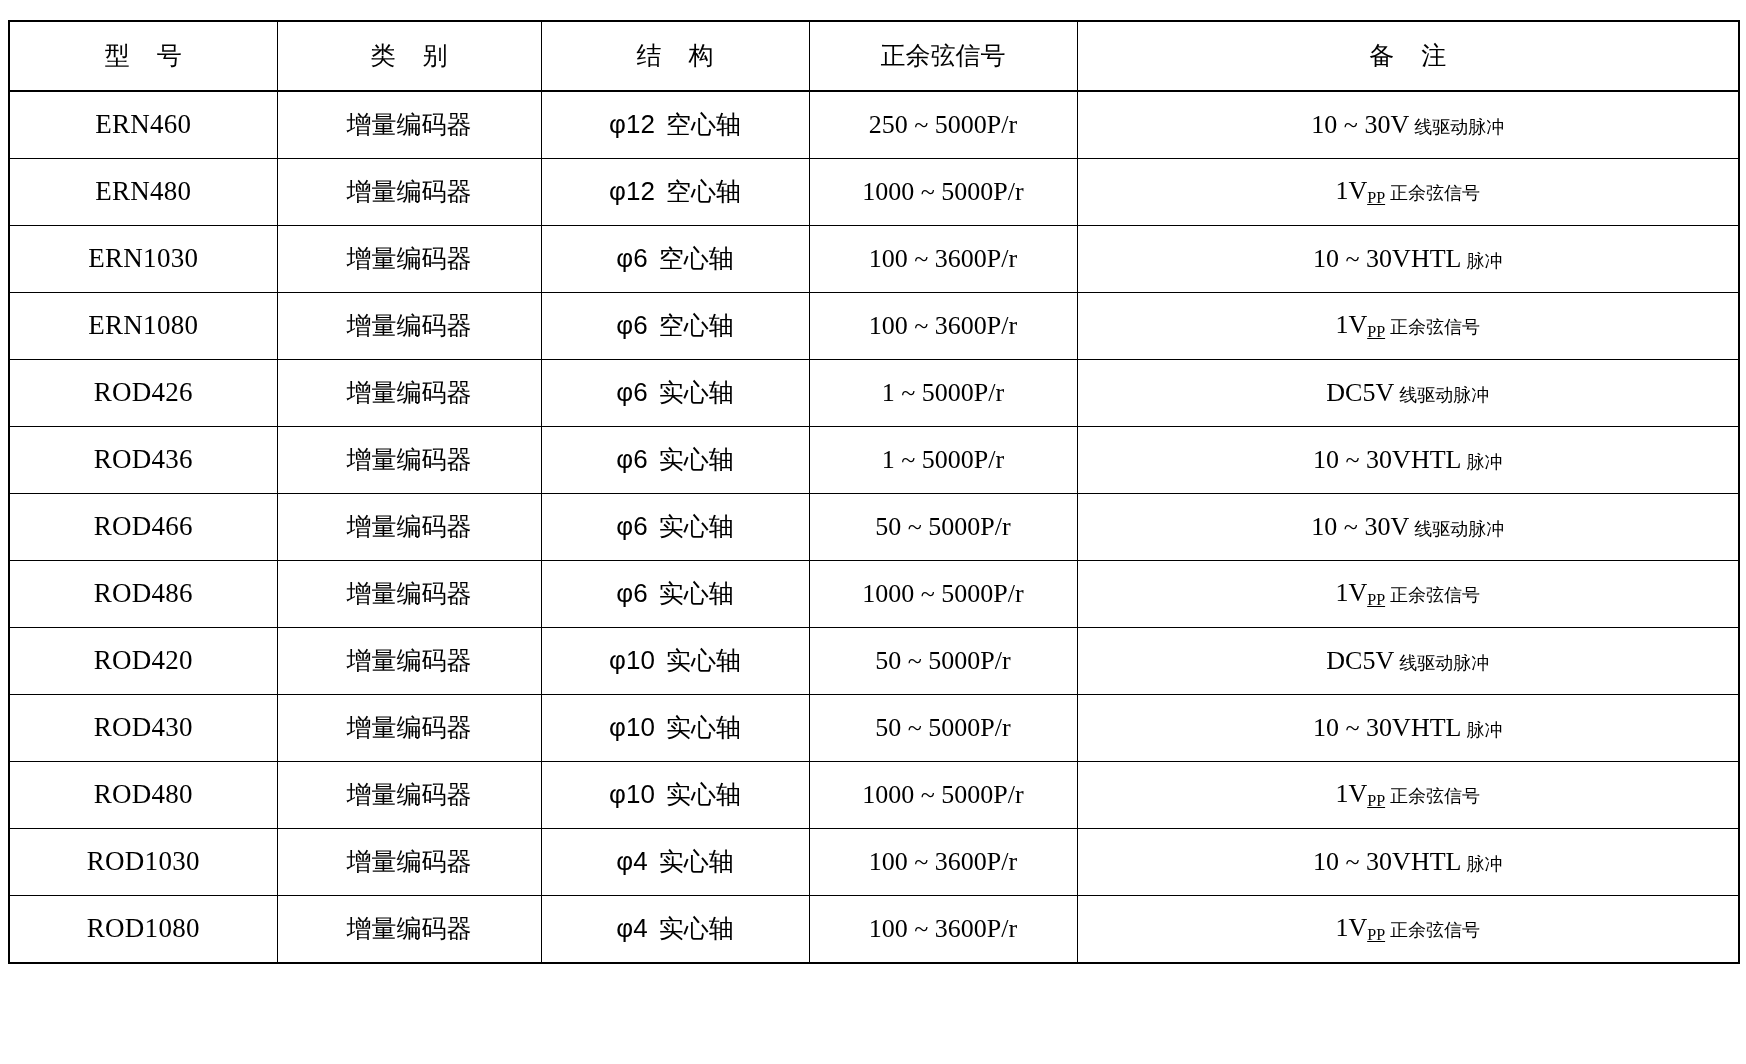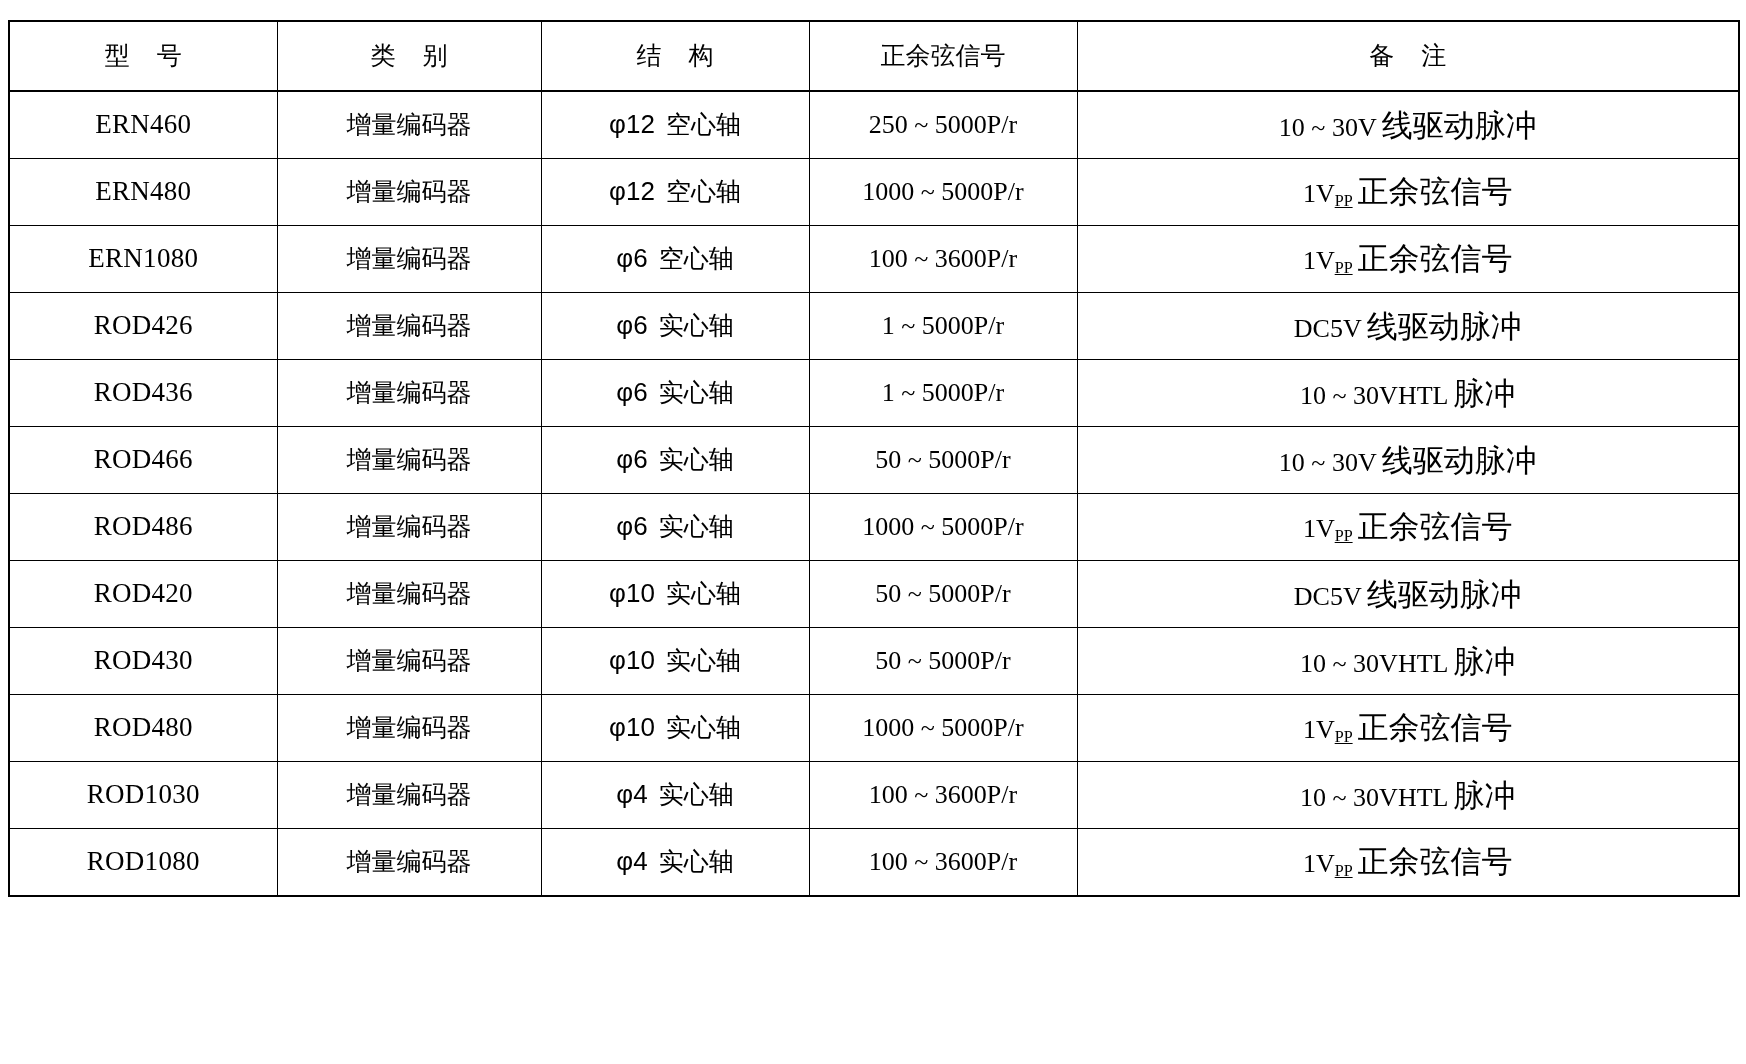--- a/index.html
+++ b/index.html
@@ -90,21 +90,21 @@
   }
   .acc {
     font-size: 26px;
     text-align: right;
   }
   .note {
     font-size: 26px;
   }
   .note .cnpart {
     font-family: "DejaVu Sans", "Liberation Sans", sans-serif;
-    font-size: 31px;
+    font-size: 18px;
     margin-left: 5px;
   }
   sub {
     font-size: 0.62em;
     vertical-align: -0.25em;
     text-decoration: underline;
   }
 </style>
 </head>
 <body>
@@ -136,20 +136,27 @@
           <td class="note"><span>10 ~ 30V</span><span class="cnpart">线驱动脉冲</span></td>
         </tr>
         <tr>
           <td><span class="model">ERN480</span></td>
           <td><span class="cn">增量编码器</span></td>
           <td class="struct"><span class="phi">φ12</span><span class="cnpart">空心轴</span></td>
           <td><span class="acc">1000 ~ 5000P/r</span></td>
           <td class="note"><span>1V</span><sub>PP</sub><span class="cnpart">正余弦信号</span></td>
         </tr>
         <tr>
+          <td><span class="model">ERN1030</span></td>
+          <td><span class="cn">增量编码器</span></td>
+          <td class="struct"><span class="phi">φ6</span><span class="cnpart">空心轴</span></td>
+          <td><span class="acc">100 ~ 3600P/r</span></td>
+          <td class="note"><span>10 ~ 30VHTL</span><span class="cnpart">脉冲</span></td>
+        </tr>
+        <tr>
           <td><span class="model">ERN1080</span></td>
           <td><span class="cn">增量编码器</span></td>
           <td class="struct"><span class="phi">φ6</span><span class="cnpart">空心轴</span></td>
           <td><span class="acc">100 ~ 3600P/r</span></td>
           <td class="note"><span>1V</span><sub>PP</sub><span class="cnpart">正余弦信号</span></td>
         </tr>
         <tr>
           <td><span class="model">ROD426</span></td>
           <td><span class="cn">增量编码器</span></td>
           <td class="struct"><span class="phi">φ6</span><span class="cnpart">实心轴</span></td>

